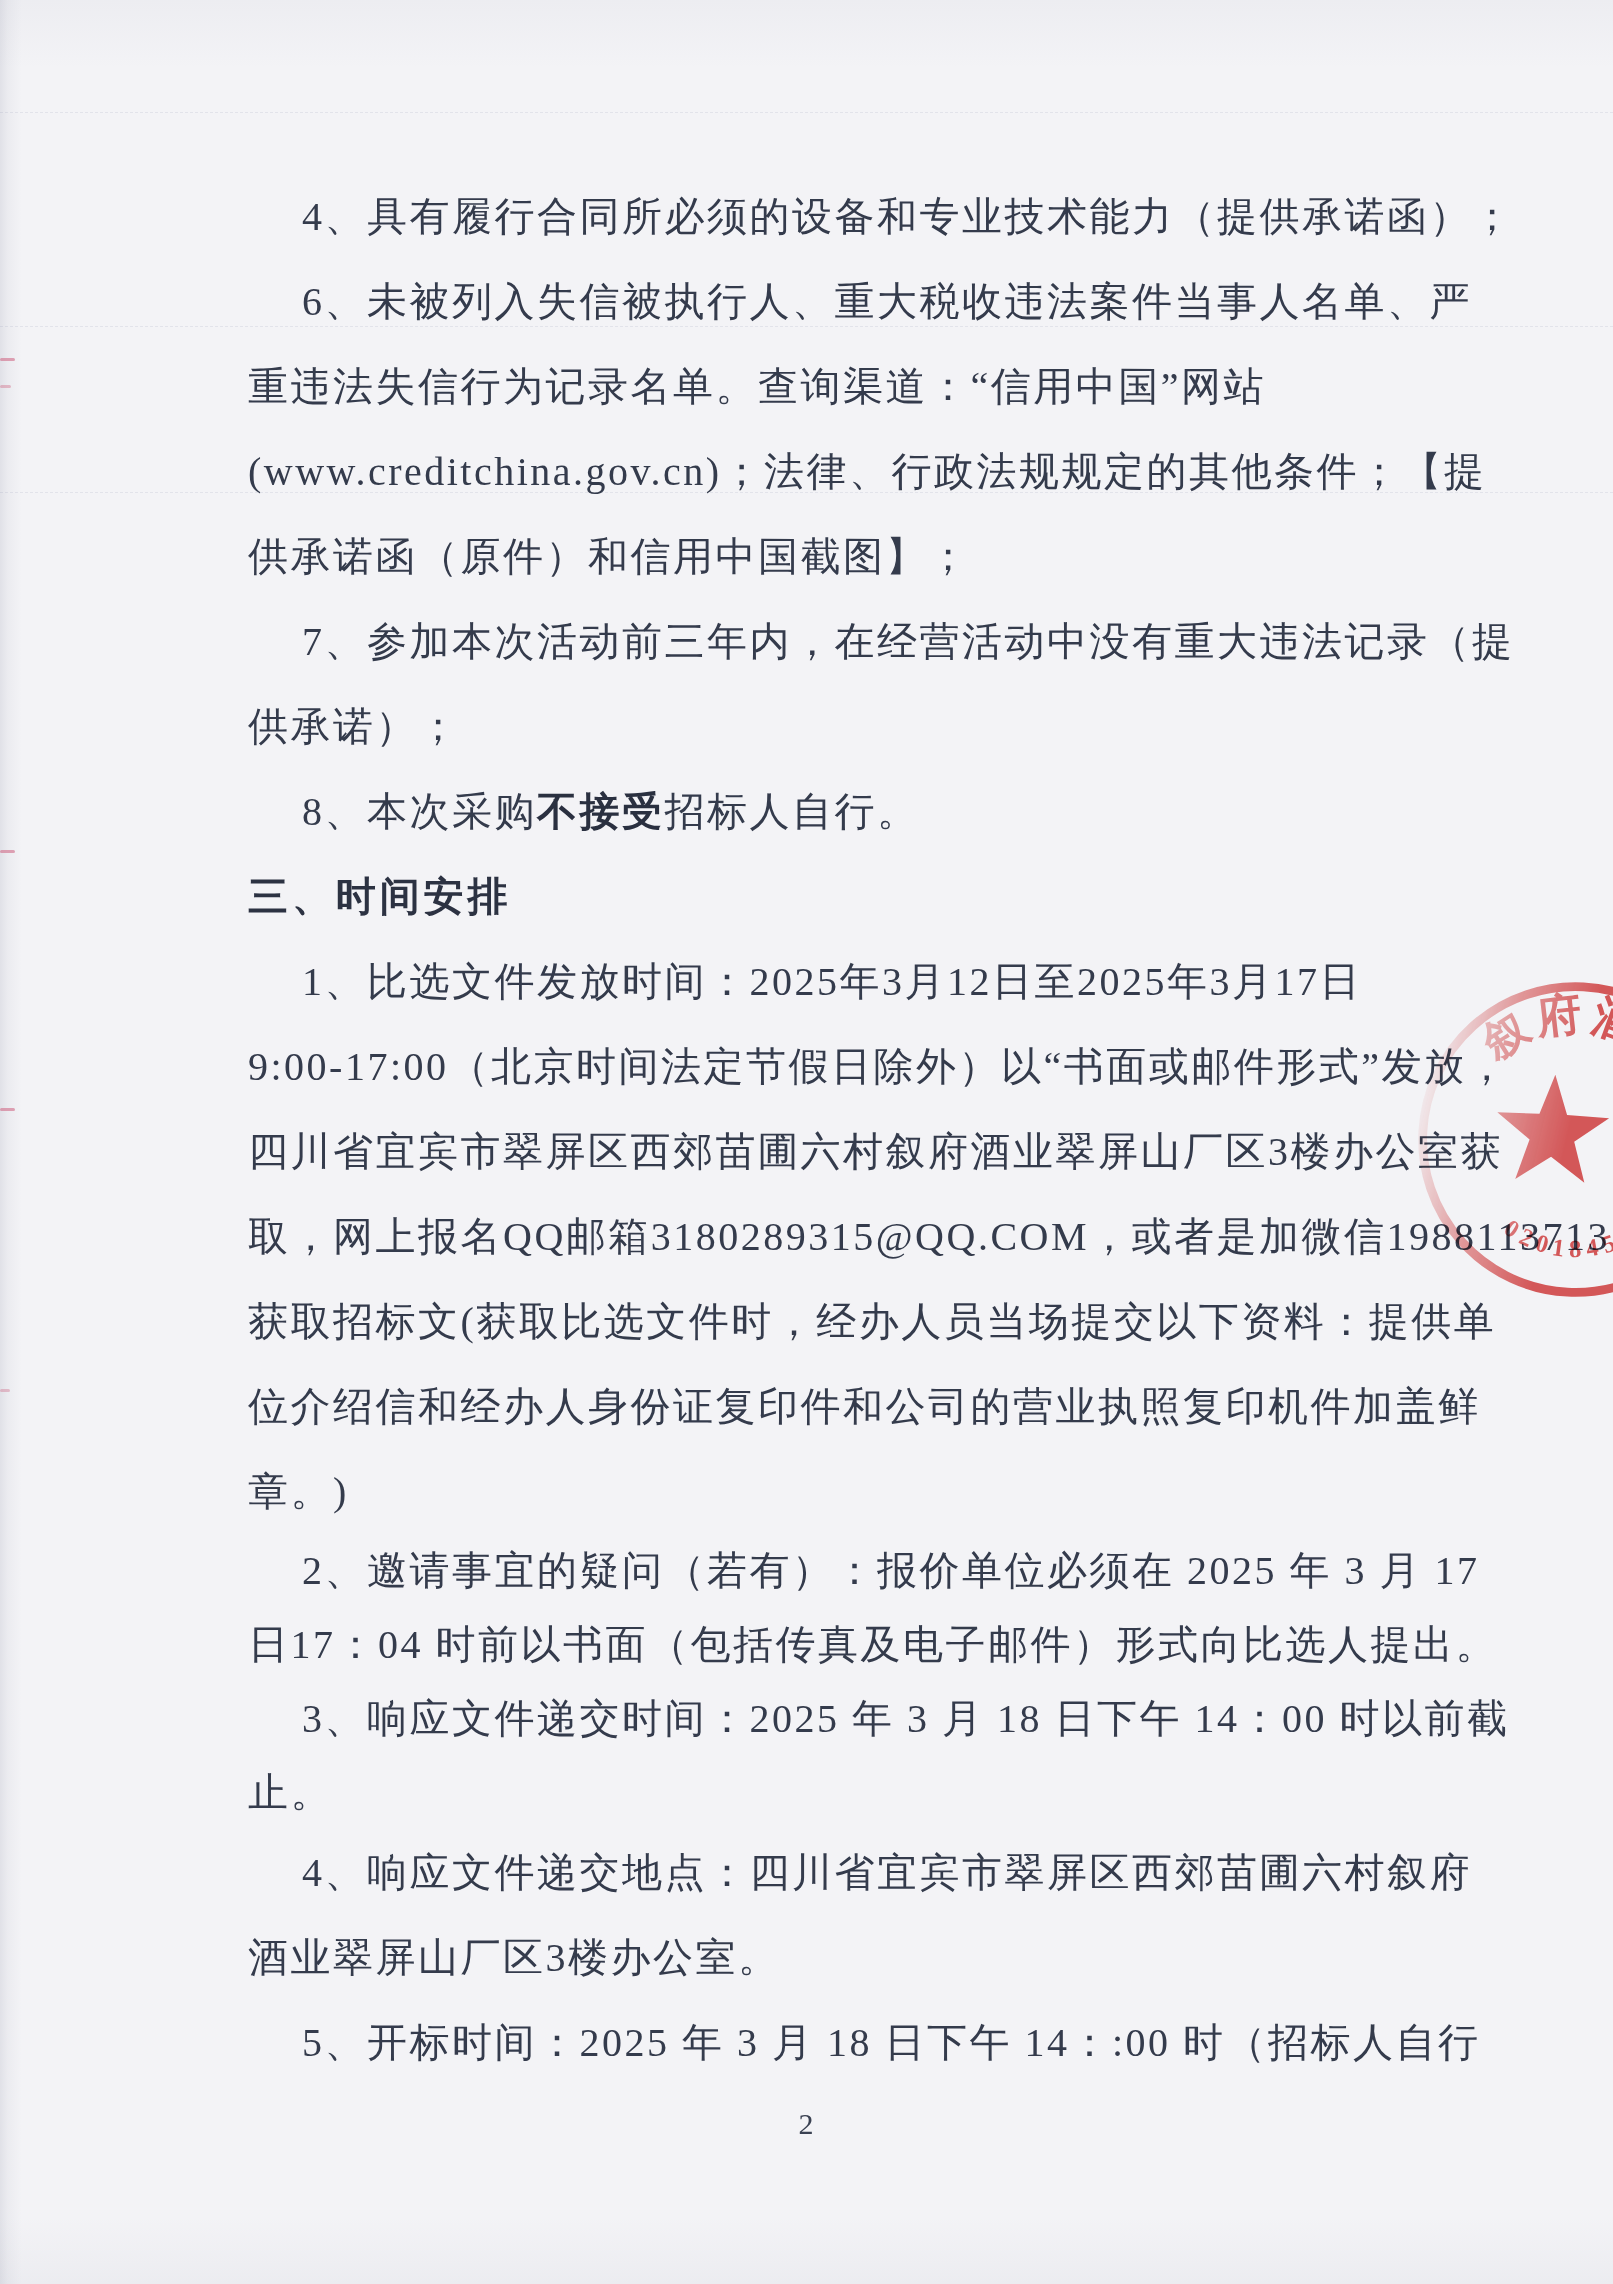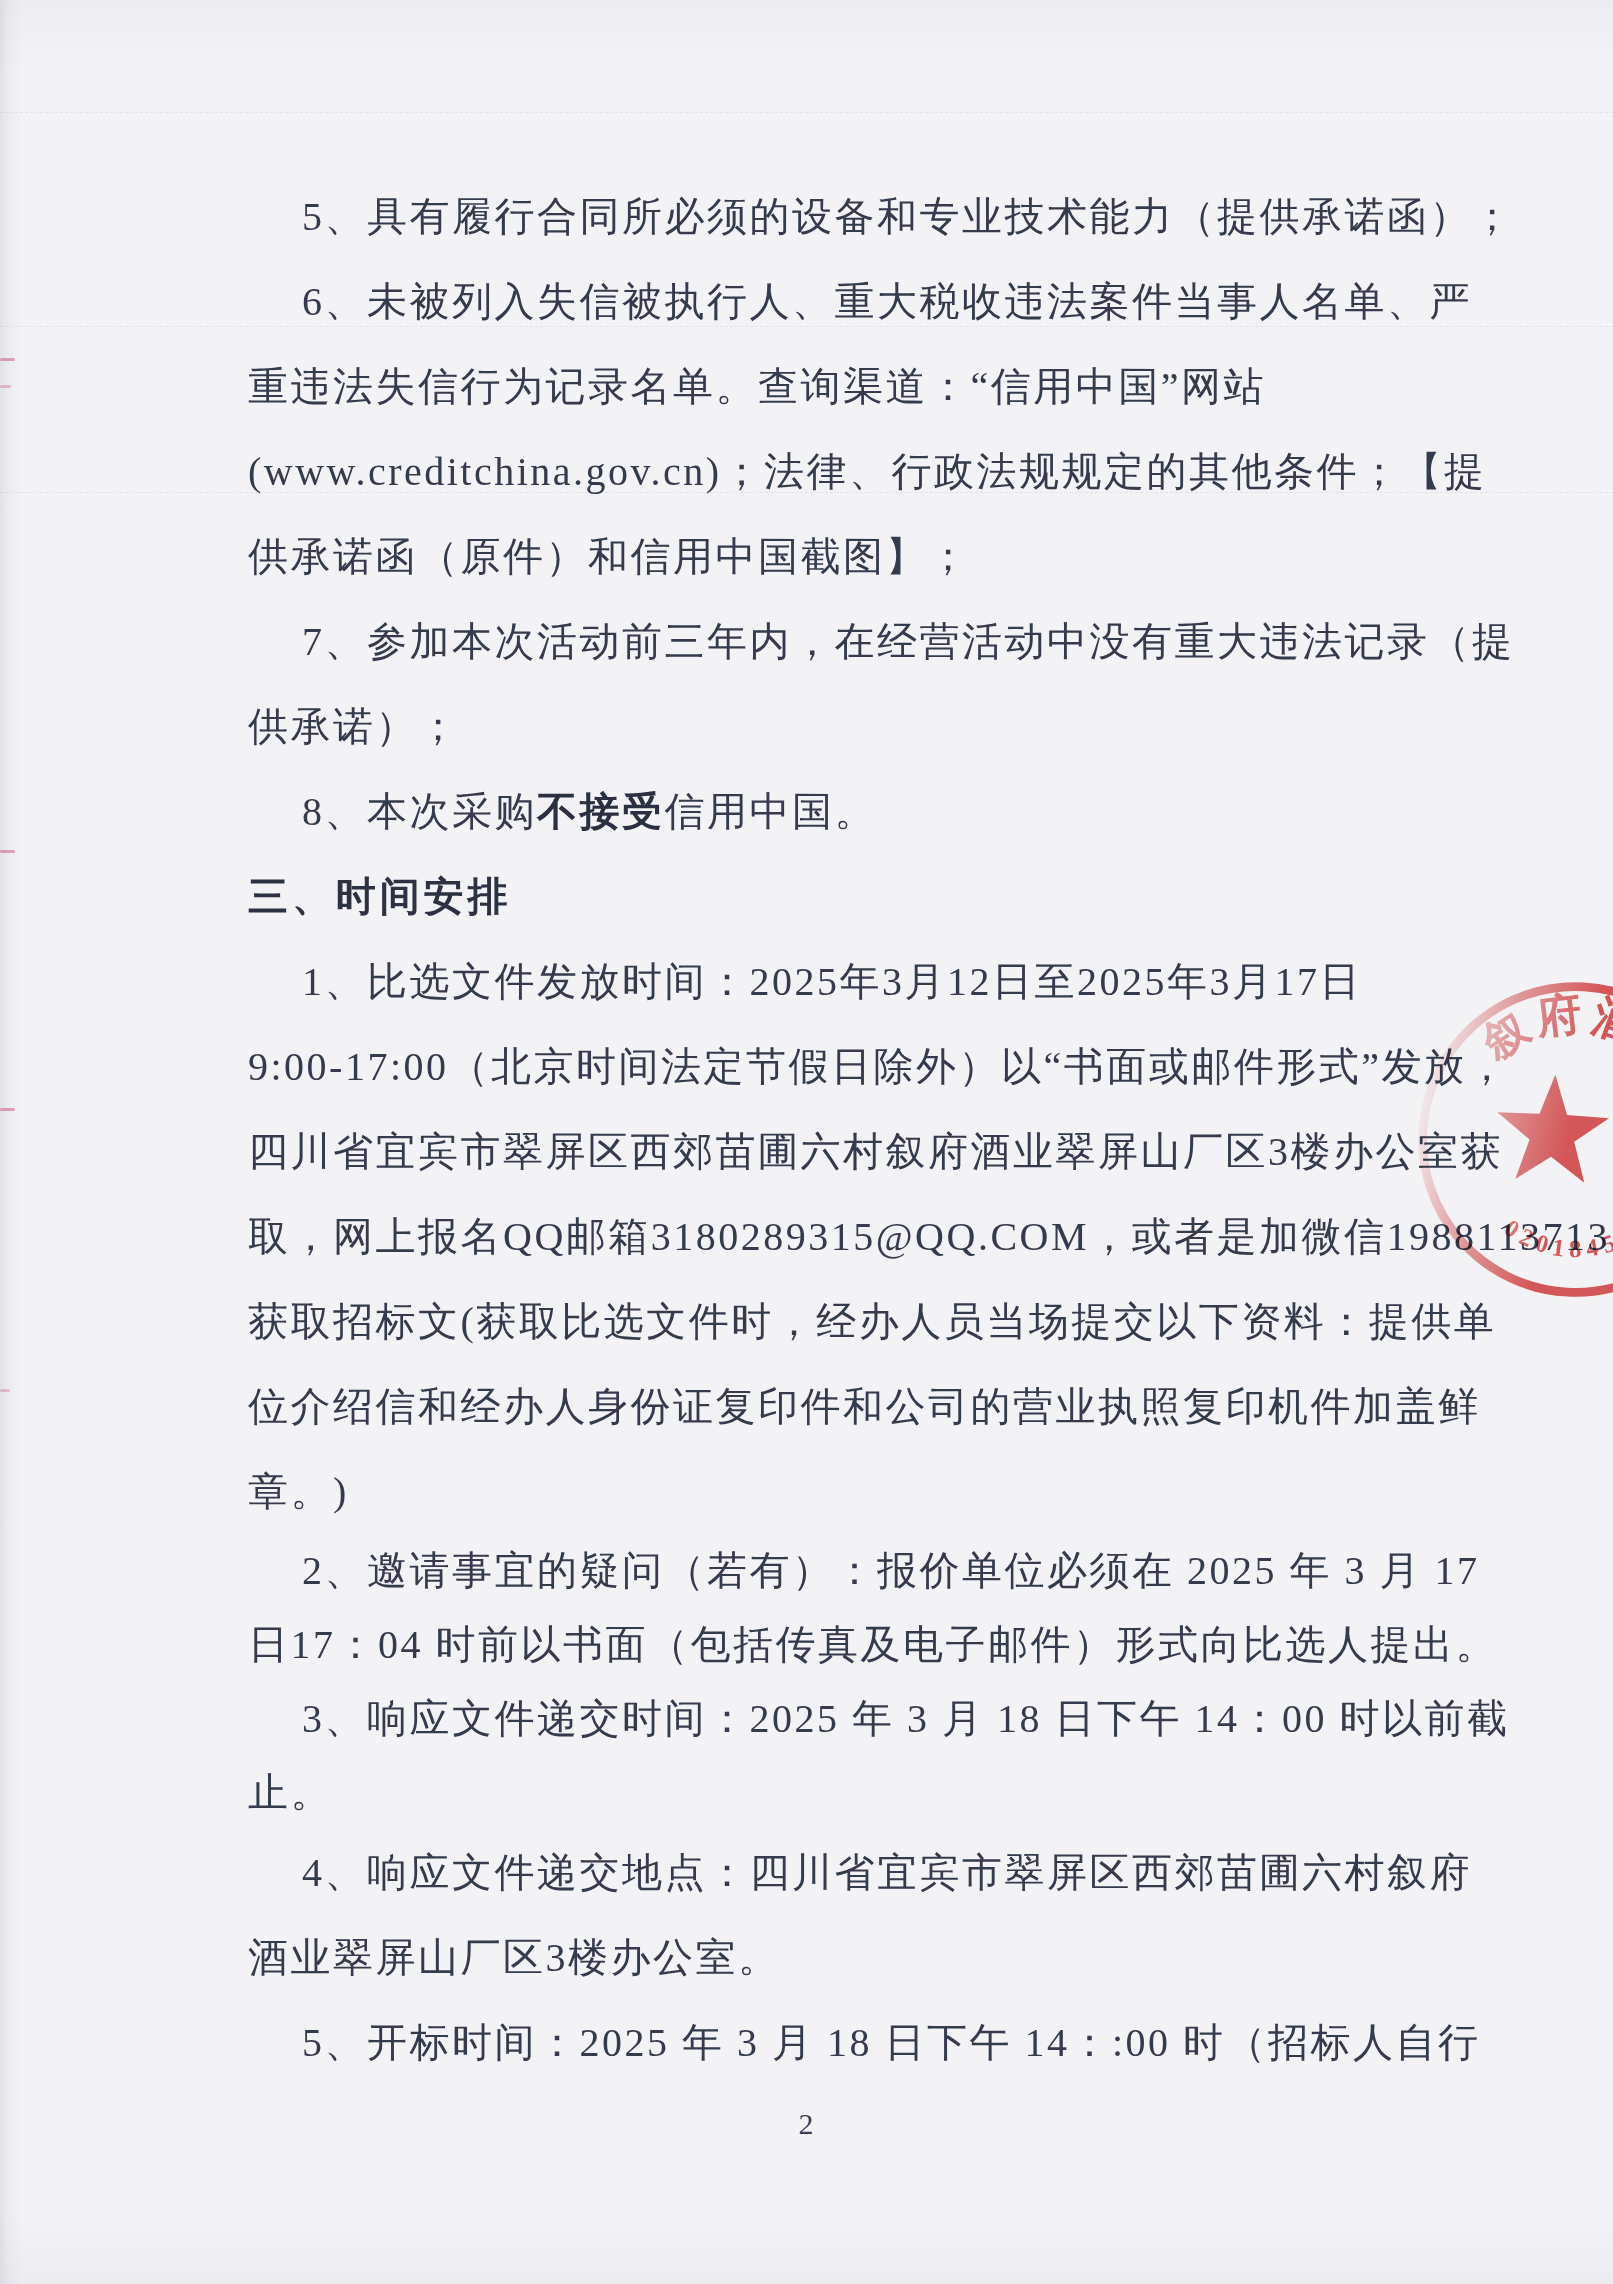--- a/index.html
+++ b/index.html
@@ -88,28 +88,28 @@
   <div class="scanline s2"></div>
   <div class="scanline s3"></div>
 
   <div class="edge-mark m1"></div>
   <div class="edge-mark m2"></div>
   <div class="edge-mark m3"></div>
   <div class="edge-mark m4"></div>
   <div class="edge-mark m5"></div>
 
   <div class="content">
-    <div class="ln ind">5、具有履行合同所必须的设备和专业技术能力（提供承诺函）；</div>
+    <div class="ln ind">4、具有履行合同所必须的设备和专业技术能力（提供承诺函）；</div>
     <div class="ln ind">6、未被列入失信被执行人、重大税收违法案件当事人名单、严</div>
     <div class="ln">重违法失信行为记录名单。查询渠道：“信用中国”网站</div>
     <div class="ln">(www.creditchina.gov.cn)；法律、行政法规规定的其他条件；【提</div>
     <div class="ln">供承诺函（原件）和信用中国截图】；</div>
     <div class="ln ind">7、参加本次活动前三年内，在经营活动中没有重大违法记录（提</div>
     <div class="ln">供承诺）；</div>
-    <div class="ln ind"><span>8、本次采购</span><span class="seg-bold">不接受</span><span>信用中国。</span></div>
+    <div class="ln ind"><span>8、本次采购</span><span class="seg-bold">不接受</span><span>招标人自行。</span></div>
     <div class="ln head">三、时间安排</div>
     <div class="ln ind">1、比选文件发放时间：2025年3月12日至2025年3月17日</div>
     <div class="ln">9:00-17:00（北京时间法定节假日除外）以“书面或邮件形式”发放，</div>
     <div class="ln">四川省宜宾市翠屏区西郊苗圃六村叙府酒业翠屏山厂区3楼办公室获</div>
     <div class="ln">取，网上报名QQ邮箱3180289315@QQ.COM，或者是加微信19881137131</div>
     <div class="ln">获取招标文(获取比选文件时，经办人员当场提交以下资料：提供单</div>
     <div class="ln">位介绍信和经办人身份证复印件和公司的营业执照复印机件加盖鲜</div>
     <div class="ln">章。)</div>
     <div class="ln ind tight">2、邀请事宜的疑问（若有）：报价单位必须在 2025 年 3 月 17</div>
     <div class="ln tight">日17：04 时前以书面（包括传真及电子邮件）形式向比选人提出。</div>

